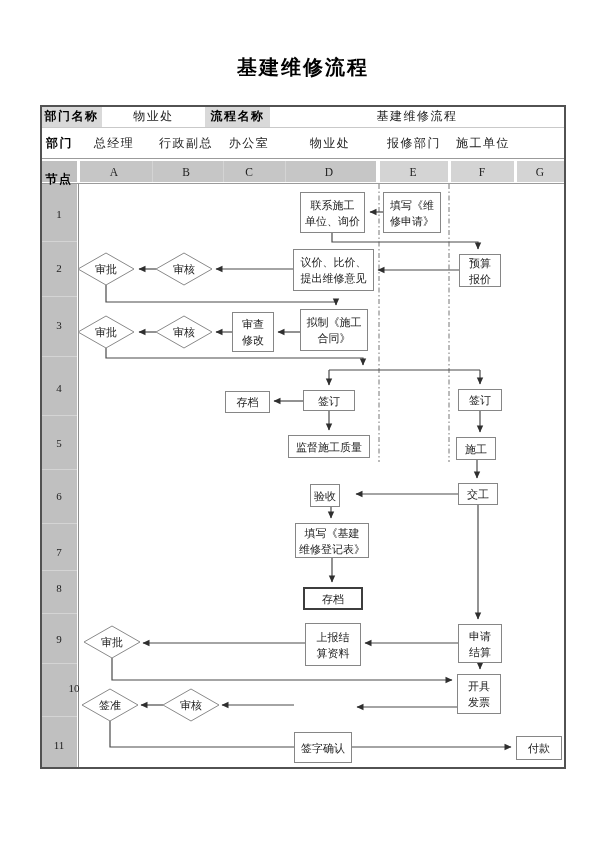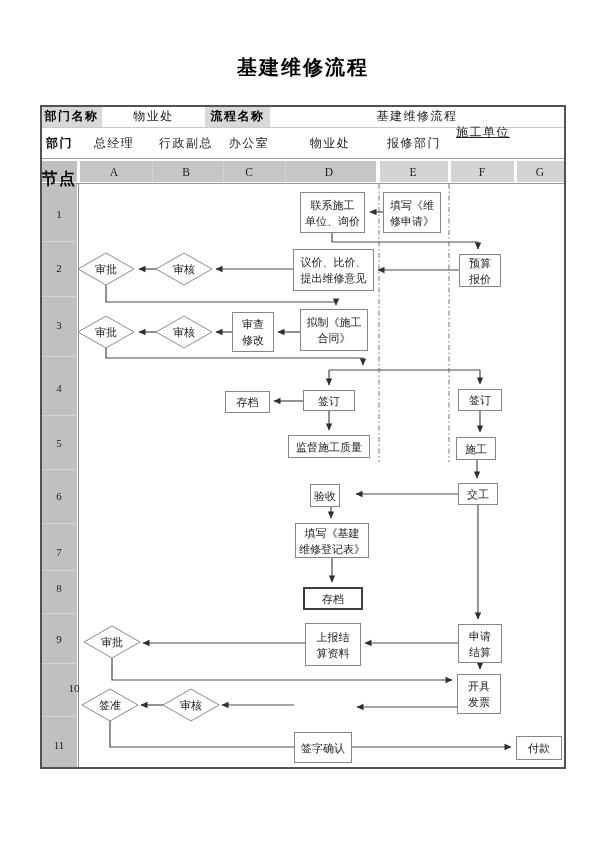--- a/index.html
+++ b/index.html
@@ -117,23 +117,23 @@
   <div class="abs ctr hcell" style="left:102px;top:106px;width:103px;height:21px;">物业处</div>
   <div class="abs ctr hcell hbold" style="left:205px;top:106px;width:65px;height:21px;">流程名称</div>
   <div class="abs ctr hcell" style="left:270px;top:106px;width:294px;height:21px;">基建维修流程</div>
 
   <div class="abs ctr hcell hbold" style="left:41px;top:127px;width:37px;height:32px;">部门</div>
   <div class="abs ctr hcell" style="left:79px;top:127px;width:70px;height:32px;">总经理</div>
   <div class="abs ctr hcell" style="left:151px;top:127px;width:70px;height:32px;">行政副总</div>
   <div class="abs ctr hcell" style="left:214px;top:127px;width:70px;height:32px;">办公室</div>
   <div class="abs ctr hcell" style="left:295px;top:127px;width:70px;height:32px;">物业处</div>
   <div class="abs ctr hcell" style="left:379px;top:127px;width:70px;height:32px;">报修部门</div>
-  <div class="abs ctr hcell" style="left:448px;top:116px;width:70px;height:32px;text-decoration:underline;">施工单位</div>
+  <div class="abs ctr hcell" style="left:448px;top:127px;width:70px;height:32px;">施工单位</div>
 
-  <div class="abs ctr hcell hbold" style="left:41px;top:161px;width:36px;height:37px;font-size:16px;">节点</div>
+  <div class="abs ctr hcell hbold" style="left:41px;top:161px;width:36px;height:37px;font-size:12px;">节点</div>
   <div class="abs ctr letter" style="left:94px;top:161px;width:40px;height:21px;">A</div>
   <div class="abs ctr letter" style="left:166px;top:161px;width:40px;height:21px;">B</div>
   <div class="abs ctr letter" style="left:229px;top:161px;width:40px;height:21px;">C</div>
   <div class="abs ctr letter" style="left:309px;top:161px;width:40px;height:21px;">D</div>
   <div class="abs ctr letter" style="left:393px;top:161px;width:40px;height:21px;">E</div>
   <div class="abs ctr letter" style="left:462px;top:161px;width:40px;height:21px;">F</div>
   <div class="abs ctr letter" style="left:520px;top:161px;width:40px;height:21px;">G</div>
 
   <div class="abs ctr rownum" style="left:41px;top:204px;width:36px;height:20px;">1</div>
   <div class="abs ctr rownum" style="left:41px;top:258px;width:36px;height:20px;">2</div>

